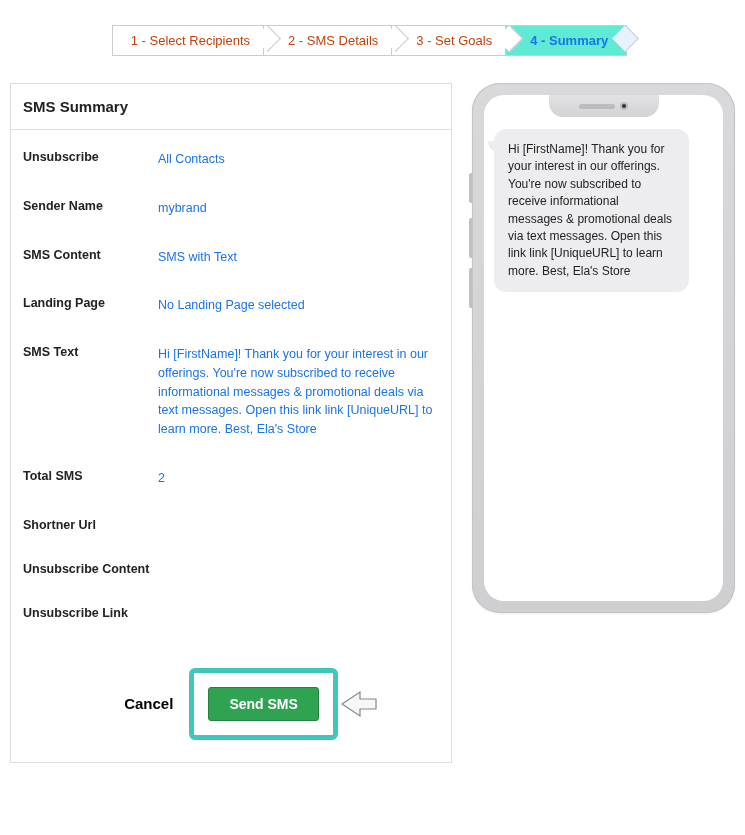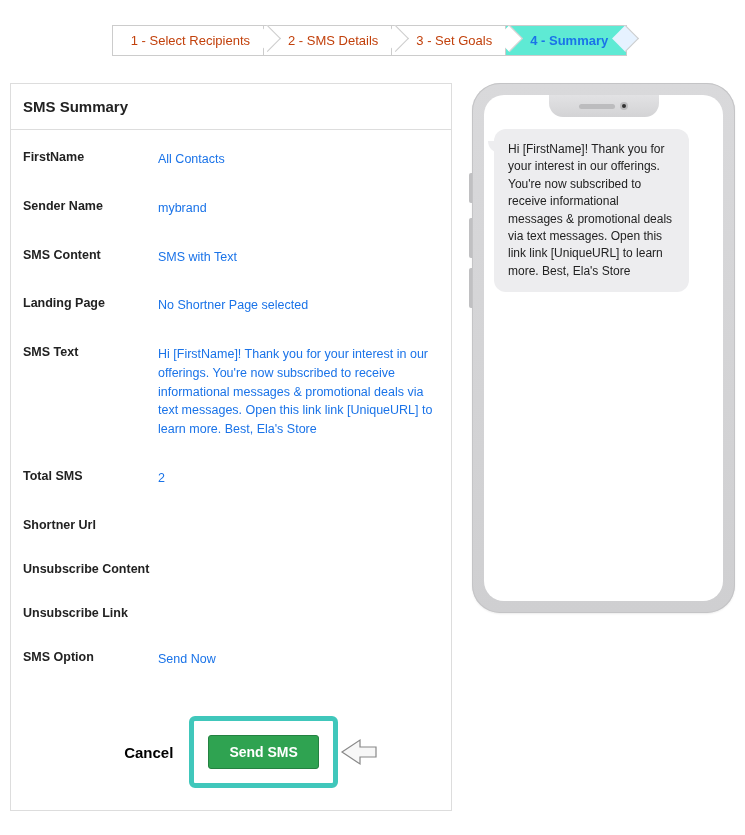--- a/index.html
+++ b/index.html
@@ -230,37 +230,37 @@
   </div>
 </div>
 
 <div class="content-row">
 
   <div class="summary-panel">
     <div class="summary-header">SMS Summary</div>
     <div class="summary-body">
 
       <div class="summary-row">
-        <div class="summary-label">FirstName</div>
+        <div class="summary-label">Unsubscribe</div>
         <div class="summary-value">All Contacts</div>
       </div>
 
       <div class="summary-row">
         <div class="summary-label">Sender Name</div>
         <div class="summary-value">mybrand</div>
       </div>
 
       <div class="summary-row">
         <div class="summary-label">SMS Content</div>
         <div class="summary-value">SMS with Text</div>
       </div>
 
       <div class="summary-row">
         <div class="summary-label">Landing Page</div>
-        <div class="summary-value">No Shortner Page selected</div>
+        <div class="summary-value">No Landing Page selected</div>
       </div>
 
       <div class="summary-row">
         <div class="summary-label">SMS Text</div>
         <div class="summary-value">Hi [FirstName]! Thank you for your interest in our offerings. You're now subscribed to receive informational messages &amp; promotional deals via text messages. Open this link link [UniqueURL] to learn more. Best, Ela's Store</div>
       </div>
 
       <div class="summary-row">
         <div class="summary-label">Total SMS</div>
         <div class="summary-value">2</div>
@@ -274,24 +274,20 @@
       <div class="summary-row">
         <div class="summary-label">Unsubscribe Content</div>
         <div class="summary-value"></div>
       </div>
 
       <div class="summary-row">
         <div class="summary-label">Unsubscribe Link</div>
         <div class="summary-value"></div>
       </div>
 
-      <div class="summary-row">
-        <div class="summary-label">SMS Option</div>
-        <div class="summary-value">Send Now</div>
-      </div>
     </div>
 
     <div class="summary-footer">
       <span class="cancel-text">Cancel</span>
       <div class="highlight-wrap">
         <button class="send-btn">Send SMS</button>
         <svg class="pointer-arrow" width="38" height="28" viewBox="0 0 38 28">
           <path d="M2 14 L20 2 L20 9 L36 9 L36 19 L20 19 L20 26 Z" fill="#f7f7f7" stroke="#888" stroke-width="1.2"></path>
         </svg>
       </div>

